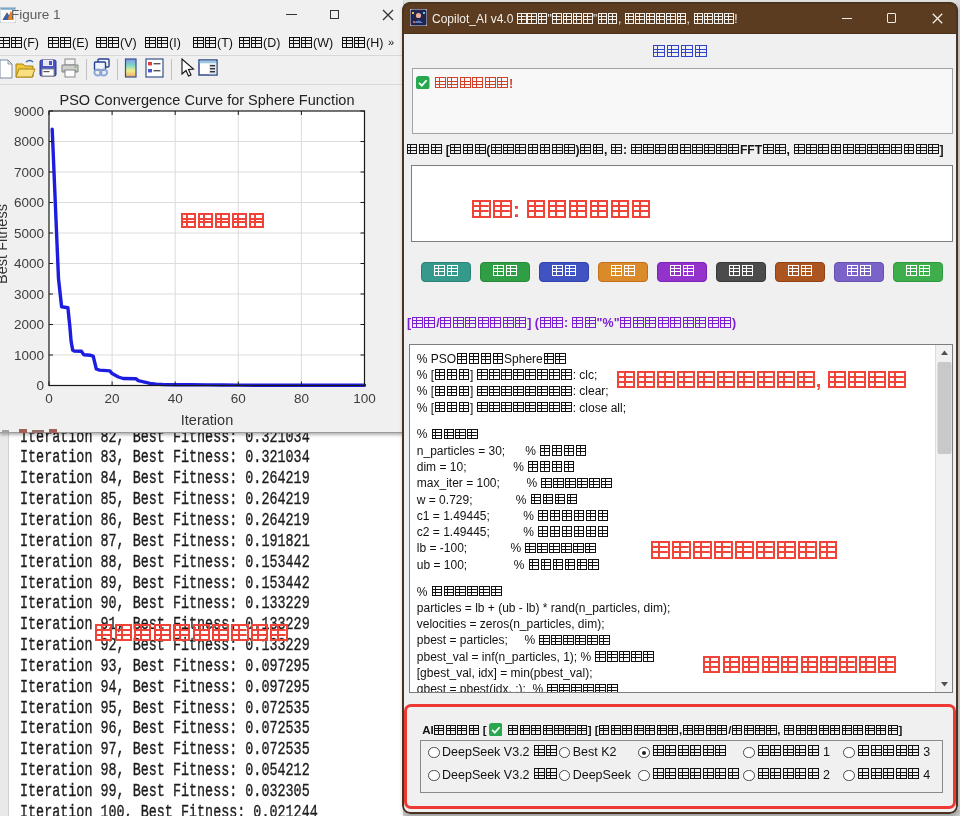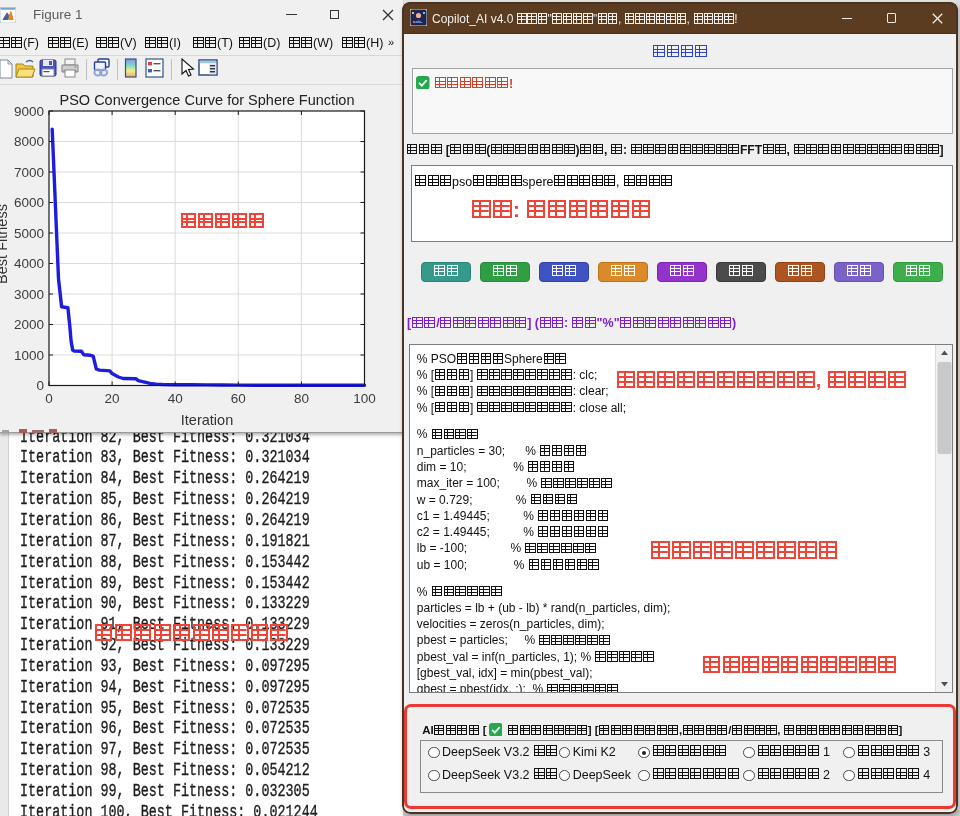--- a/index.html
+++ b/index.html
@@ -28,21 +28,21 @@
 <div class="abs" style="left:0;top:424px;width:9px;height:392px;background:#e9e9e9;border-right:1px solid #d0d0d0"></div>
 <div class="abs" style="left:20px;top:426.6px;font-family:'Liberation Mono',monospace;font-size:18px;line-height:20.85px;color:#1c1c1c;-webkit-text-stroke:0.35px #1c1c1c;white-space:pre;transform:scaleX(0.745);transform-origin:0 0;">Iteration 82, Best Fitness: 0.321034<br>Iteration 83, Best Fitness: 0.321034<br>Iteration 84, Best Fitness: 0.264219<br>Iteration 85, Best Fitness: 0.264219<br>Iteration 86, Best Fitness: 0.264219<br>Iteration 87, Best Fitness: 0.191821<br>Iteration 88, Best Fitness: 0.153442<br>Iteration 89, Best Fitness: 0.153442<br>Iteration 90, Best Fitness: 0.133229<br>Iteration 91, Best Fitness: 0.133229<br>Iteration 92, Best Fitness: 0.133229<br>Iteration 93, Best Fitness: 0.097295<br>Iteration 94, Best Fitness: 0.097295<br>Iteration 95, Best Fitness: 0.072535<br>Iteration 96, Best Fitness: 0.072535<br>Iteration 97, Best Fitness: 0.072535<br>Iteration 98, Best Fitness: 0.054212<br>Iteration 99, Best Fitness: 0.032305<br>Iteration 100, Best Fitness: 0.021244</div>
 <div class="abs" style="left:0;top:0;width:403px;height:433px;background:#f0f0f0;border-bottom:1px solid #9a9a9a;box-shadow:0 2px 3px rgba(0,0,0,.3)">
 <svg class="abs" style="left:0;top:7px" width="16" height="16" viewBox="0 0 16 16">
         <rect x="0" y="0" width="16" height="16" rx="2" fill="#fdfdfd" stroke="#b8c4cc" stroke-width="1"></rect>
         <rect x="0.5" y="0.5" width="15" height="2.2" rx="1" fill="#7aa6c8"></rect>
         <path d="M2.5 13 L7 5.5 L9 8.5 L11 4 L13.5 13 Z" fill="#d44a1f"></path>
         <path d="M7 5.5 L9 8.5 L8 13 L2.5 13 Z" fill="#3a66a8"></path>
         <path d="M9 8.5 L11 4 L13.5 13 L8 13 Z" fill="#e8861e"></path>
       </svg>
-<div class="abs" style="left:33px;top:7px;font-size:13.5px;color:#5c5c5c">Figure 1</div>
+<div class="abs" style="left:11px;top:7px;font-size:13.5px;color:#5c5c5c">Figure 1</div>
 <div class="abs" style="left:286px;top:14px;width:11px;height:1.4px;background:#333"></div>
 <div class="abs" style="left:330px;top:10px;width:9px;height:9px;border:1.3px solid #333"></div>
 <svg class="abs" style="left:382px;top:9px" width="12" height="12" viewBox="0 0 12 12">
         <path d="M1 1 L11 11 M11 1 L1 11" stroke="#333" stroke-width="1.3"></path>
       </svg>
 <div class="abs" style="left:-2px;top:36px;font-size:12.5px;color:#111"><i class="j"></i><i class="j"></i>(F)</div>
 <div class="abs" style="left:47px;top:36px;font-size:12.5px;color:#111"><i class="j"></i><i class="j"></i>(E)</div>
 <div class="abs" style="left:95px;top:36px;font-size:12.5px;color:#111"><i class="j"></i><i class="j"></i>(V)</div>
 <div class="abs" style="left:144px;top:36px;font-size:12.5px;color:#111"><i class="j"></i><i class="j"></i>(I)</div>
 <div class="abs" style="left:192px;top:36px;font-size:12.5px;color:#111"><i class="j"></i><i class="j"></i>(T)</div>
@@ -171,21 +171,20 @@
       </svg>
 <div class="abs" style="left:0;top:41.5px;width:556px;text-align:center;font-size:14px;font-weight:bold;color:#3143cb"><i class="j"></i><i class="j"></i><i class="j"></i><i class="j"></i></div>
 <div class="abs" style="left:9.7px;top:65.9px;width:541.3px;height:66px;background:#f8f8f8;border:1px solid #a3a3a3"></div>
 <svg class="abs" style="left:14.3px;top:73.5px" width="13.5" height="13.5" viewBox="0 0 14 14">
         <rect width="14" height="14" rx="3" fill="#27a84e"></rect>
         <path d="M3.2 7.2 L6 10 L11 4.4" stroke="#fff" stroke-width="1.8" fill="none"></path>
       </svg>
 <div class="abs" style="left:32px;top:74.5px;font-size:12.5px;font-weight:bold;color:#d5402b"><i class="j"></i><i class="j"></i><i class="j"></i><i class="j"></i><i class="j"></i><i class="j"></i>!</div>
 <div class="abs" style="left:3.8px;top:140.5px;font-size:12.2px;font-weight:bold;color:#161616;white-space:nowrap"><i class="j"></i><i class="j"></i><i class="j"></i> [<i class="j"></i><i class="j"></i><i class="j"></i>(<i class="j"></i><i class="j"></i><i class="j"></i><i class="j"></i><i class="j"></i><i class="j"></i><i class="j"></i>)<i class="j"></i><i class="j"></i>, <i class="j"></i>: <i class="j"></i><i class="j"></i><i class="j"></i><i class="j"></i><i class="j"></i><i class="j"></i><i class="j"></i><i class="j"></i><i class="j"></i>FFT<i class="j"></i><i class="j"></i>, <i class="j"></i><i class="j"></i><i class="j"></i><i class="j"></i><i class="j"></i><i class="j"></i><i class="j"></i><i class="j"></i><i class="j"></i><i class="j"></i><i class="j"></i><i class="j"></i>]</div>
 <div class="abs" style="left:8.5px;top:162.7px;width:542.5px;height:77px;background:#fff;border:1px solid #7d7d7d"></div>
-<div class="abs" style="left:12.6px;top:172.6px;font-size:12.5px;color:#0c0c0c;white-space:nowrap"><i class="j"></i><i class="j"></i><i class="j"></i>pso<i class="j"></i><i class="j"></i><i class="j"></i><i class="j"></i>spere<i class="j"></i><i class="j"></i><i class="j"></i><i class="j"></i><i class="j"></i>, <i class="j"></i><i class="j"></i><i class="j"></i><i class="j"></i></div>
 <div class="abs" style="left:19.0px;top:260px;width:50px;height:19.5px;background:#35998b;border:1px solid #2a8577;border-radius:4px;color:#fff;font-weight:bold;font-size:12.5px;text-align:center;line-height:17.5px"><i class="j"></i><i class="j"></i></div>
 <div class="abs" style="left:78.0px;top:260px;width:50px;height:19.5px;background:#2f9e44;border:1px solid #268a39;border-radius:4px;color:#fff;font-weight:bold;font-size:12.5px;text-align:center;line-height:17.5px"><i class="j"></i><i class="j"></i></div>
 <div class="abs" style="left:137.0px;top:260px;width:50px;height:19.5px;background:#4053c2;border:1px solid #3242a8;border-radius:4px;color:#fff;font-weight:bold;font-size:12.5px;text-align:center;line-height:17.5px"><i class="j"></i><i class="j"></i></div>
 <div class="abs" style="left:196.0px;top:260px;width:50px;height:19.5px;background:#db8a2a;border:1px solid #c07018;border-radius:4px;color:#fff;font-weight:bold;font-size:12.5px;text-align:center;line-height:17.5px"><i class="j"></i><i class="j"></i></div>
 <div class="abs" style="left:255.0px;top:260px;width:50px;height:19.5px;background:#9333cc;border:1px solid #7a22b2;border-radius:4px;color:#fff;font-weight:bold;font-size:12.5px;text-align:center;line-height:17.5px"><i class="j"></i><i class="j"></i></div>
 <div class="abs" style="left:314.0px;top:260px;width:50px;height:19.5px;background:#4b4b4b;border:1px solid #383838;border-radius:4px;color:#fff;font-weight:bold;font-size:12.5px;text-align:center;line-height:17.5px"><i class="j"></i><i class="j"></i></div>
 <div class="abs" style="left:373.0px;top:260px;width:50px;height:19.5px;background:#ad5520;border:1px solid #933f12;border-radius:4px;color:#fff;font-weight:bold;font-size:12.5px;text-align:center;line-height:17.5px"><i class="j"></i><i class="j"></i></div>
 <div class="abs" style="left:432.0px;top:260px;width:50px;height:19.5px;background:#7b62c8;border:1px solid #6750b0;border-radius:4px;color:#fff;font-weight:bold;font-size:12.5px;text-align:center;line-height:17.5px"><i class="j"></i><i class="j"></i></div>
 <div class="abs" style="left:491.0px;top:260px;width:50px;height:19.5px;background:#3eae4d;border:1px solid #2f9a3e;border-radius:4px;color:#fff;font-weight:bold;font-size:12.5px;text-align:center;line-height:17.5px"><i class="j"></i><i class="j"></i></div>
 <div class="abs" style="left:5px;top:313.8px;font-size:12.5px;font-weight:bold;color:#7d1fd0;white-space:nowrap">[<i class="j"></i><i class="j"></i>/<i class="j"></i><i class="j"></i><i class="j"></i><i class="j"></i><i class="j"></i><i class="j"></i><i class="j"></i>] (<i class="j"></i><i class="j"></i>: <i class="j"></i><i class="j"></i>"%"<i class="j"></i><i class="j"></i><i class="j"></i><i class="j"></i><i class="j"></i><i class="j"></i><i class="j"></i><i class="j"></i><i class="j"></i>)</div>
@@ -199,21 +198,21 @@
       </div>
 <div class="abs" style="left:1.5px;top:701.5px;width:552px;height:105px;border:3.5px solid #ee3833;border-radius:7px"></div>
 <div class="abs" style="left:20.2px;top:720.9px;font-size:11.5px;font-weight:bold;color:#111;white-space:nowrap">AI<i class="j"></i><i class="j"></i><i class="j"></i><i class="j"></i> [<svg style="display:inline-block;vertical-align:-2.5px;margin:0 2px" width="13.5" height="13.5" viewBox="0 0 14 14">
           <rect width="14" height="14" rx="3" fill="#27a84e"></rect>
           <path d="M3.2 7.2 L6 10 L11 4.4" stroke="#fff" stroke-width="1.8" fill="none"></path>
         </svg> <i class="j"></i><i class="j"></i><i class="j"></i><i class="j"></i><i class="j"></i><i class="j"></i><i class="j"></i>] [<i class="j"></i><i class="j"></i><i class="j"></i><i class="j"></i><i class="j"></i><i class="j"></i><i class="j"></i>,<i class="j"></i><i class="j"></i><i class="j"></i><i class="j"></i>/<i class="j"></i><i class="j"></i><i class="j"></i><i class="j"></i>, <i class="j"></i><i class="j"></i><i class="j"></i><i class="j"></i><i class="j"></i><i class="j"></i><i class="j"></i><i class="j"></i><i class="j"></i><i class="j"></i>]</div>
 <div class="abs" style="left:18.4px;top:737.6px;width:523px;height:53.6px;border:1px solid #8a8a8a"></div>
 <div class="abs" style="left:26.0px;top:744.75px;width:11.5px;height:11.5px;border:1.5px solid #494949;border-radius:50%;background:#fff"></div>
 <div class="abs" style="left:40.0px;top:742.55px;font-size:12.5px;color:#111;white-space:nowrap">DeepSeek V3.2 <i class="j"></i><i class="j"></i></div>
 <div class="abs" style="left:156.7px;top:744.75px;width:11.5px;height:11.5px;border:1.5px solid #494949;border-radius:50%;background:#fff"></div>
-<div class="abs" style="left:170.7px;top:742.55px;font-size:12.5px;color:#111;white-space:nowrap">Kimi K2</div>
+<div class="abs" style="left:170.7px;top:742.55px;font-size:12.5px;color:#111;white-space:nowrap">Best K2</div>
 <div class="abs" style="left:236.0px;top:744.75px;width:11.5px;height:11.5px;border:1.5px solid #494949;border-radius:50%;background:#fff">
         <div class="abs" style="left:2.75px;top:2.75px;width:4.5px;height:4.5px;border-radius:50%;background:#222"></div>
       </div>
 <div class="abs" style="left:250.0px;top:742.55px;font-size:12.5px;color:#111;white-space:nowrap"><i class="j"></i><i class="j"></i><i class="j"></i><i class="j"></i><i class="j"></i><i class="j"></i></div>
 <div class="abs" style="left:341.0px;top:744.75px;width:11.5px;height:11.5px;border:1.5px solid #494949;border-radius:50%;background:#fff"></div>
 <div class="abs" style="left:355.0px;top:742.55px;font-size:12.5px;color:#111;white-space:nowrap"><i class="j"></i><i class="j"></i><i class="j"></i><i class="j"></i><i class="j"></i> 1</div>
 <div class="abs" style="left:441.3px;top:744.75px;width:11.5px;height:11.5px;border:1.5px solid #494949;border-radius:50%;background:#fff"></div>
 <div class="abs" style="left:455.3px;top:742.55px;font-size:12.5px;color:#111;white-space:nowrap"><i class="j"></i><i class="j"></i><i class="j"></i><i class="j"></i><i class="j"></i> 3</div>
 <div class="abs" style="left:26.0px;top:767.75px;width:11.5px;height:11.5px;border:1.5px solid #494949;border-radius:50%;background:#fff"></div>
 <div class="abs" style="left:40.0px;top:765.55px;font-size:12.5px;color:#111;white-space:nowrap">DeepSeek V3.2 <i class="j"></i><i class="j"></i></div>

